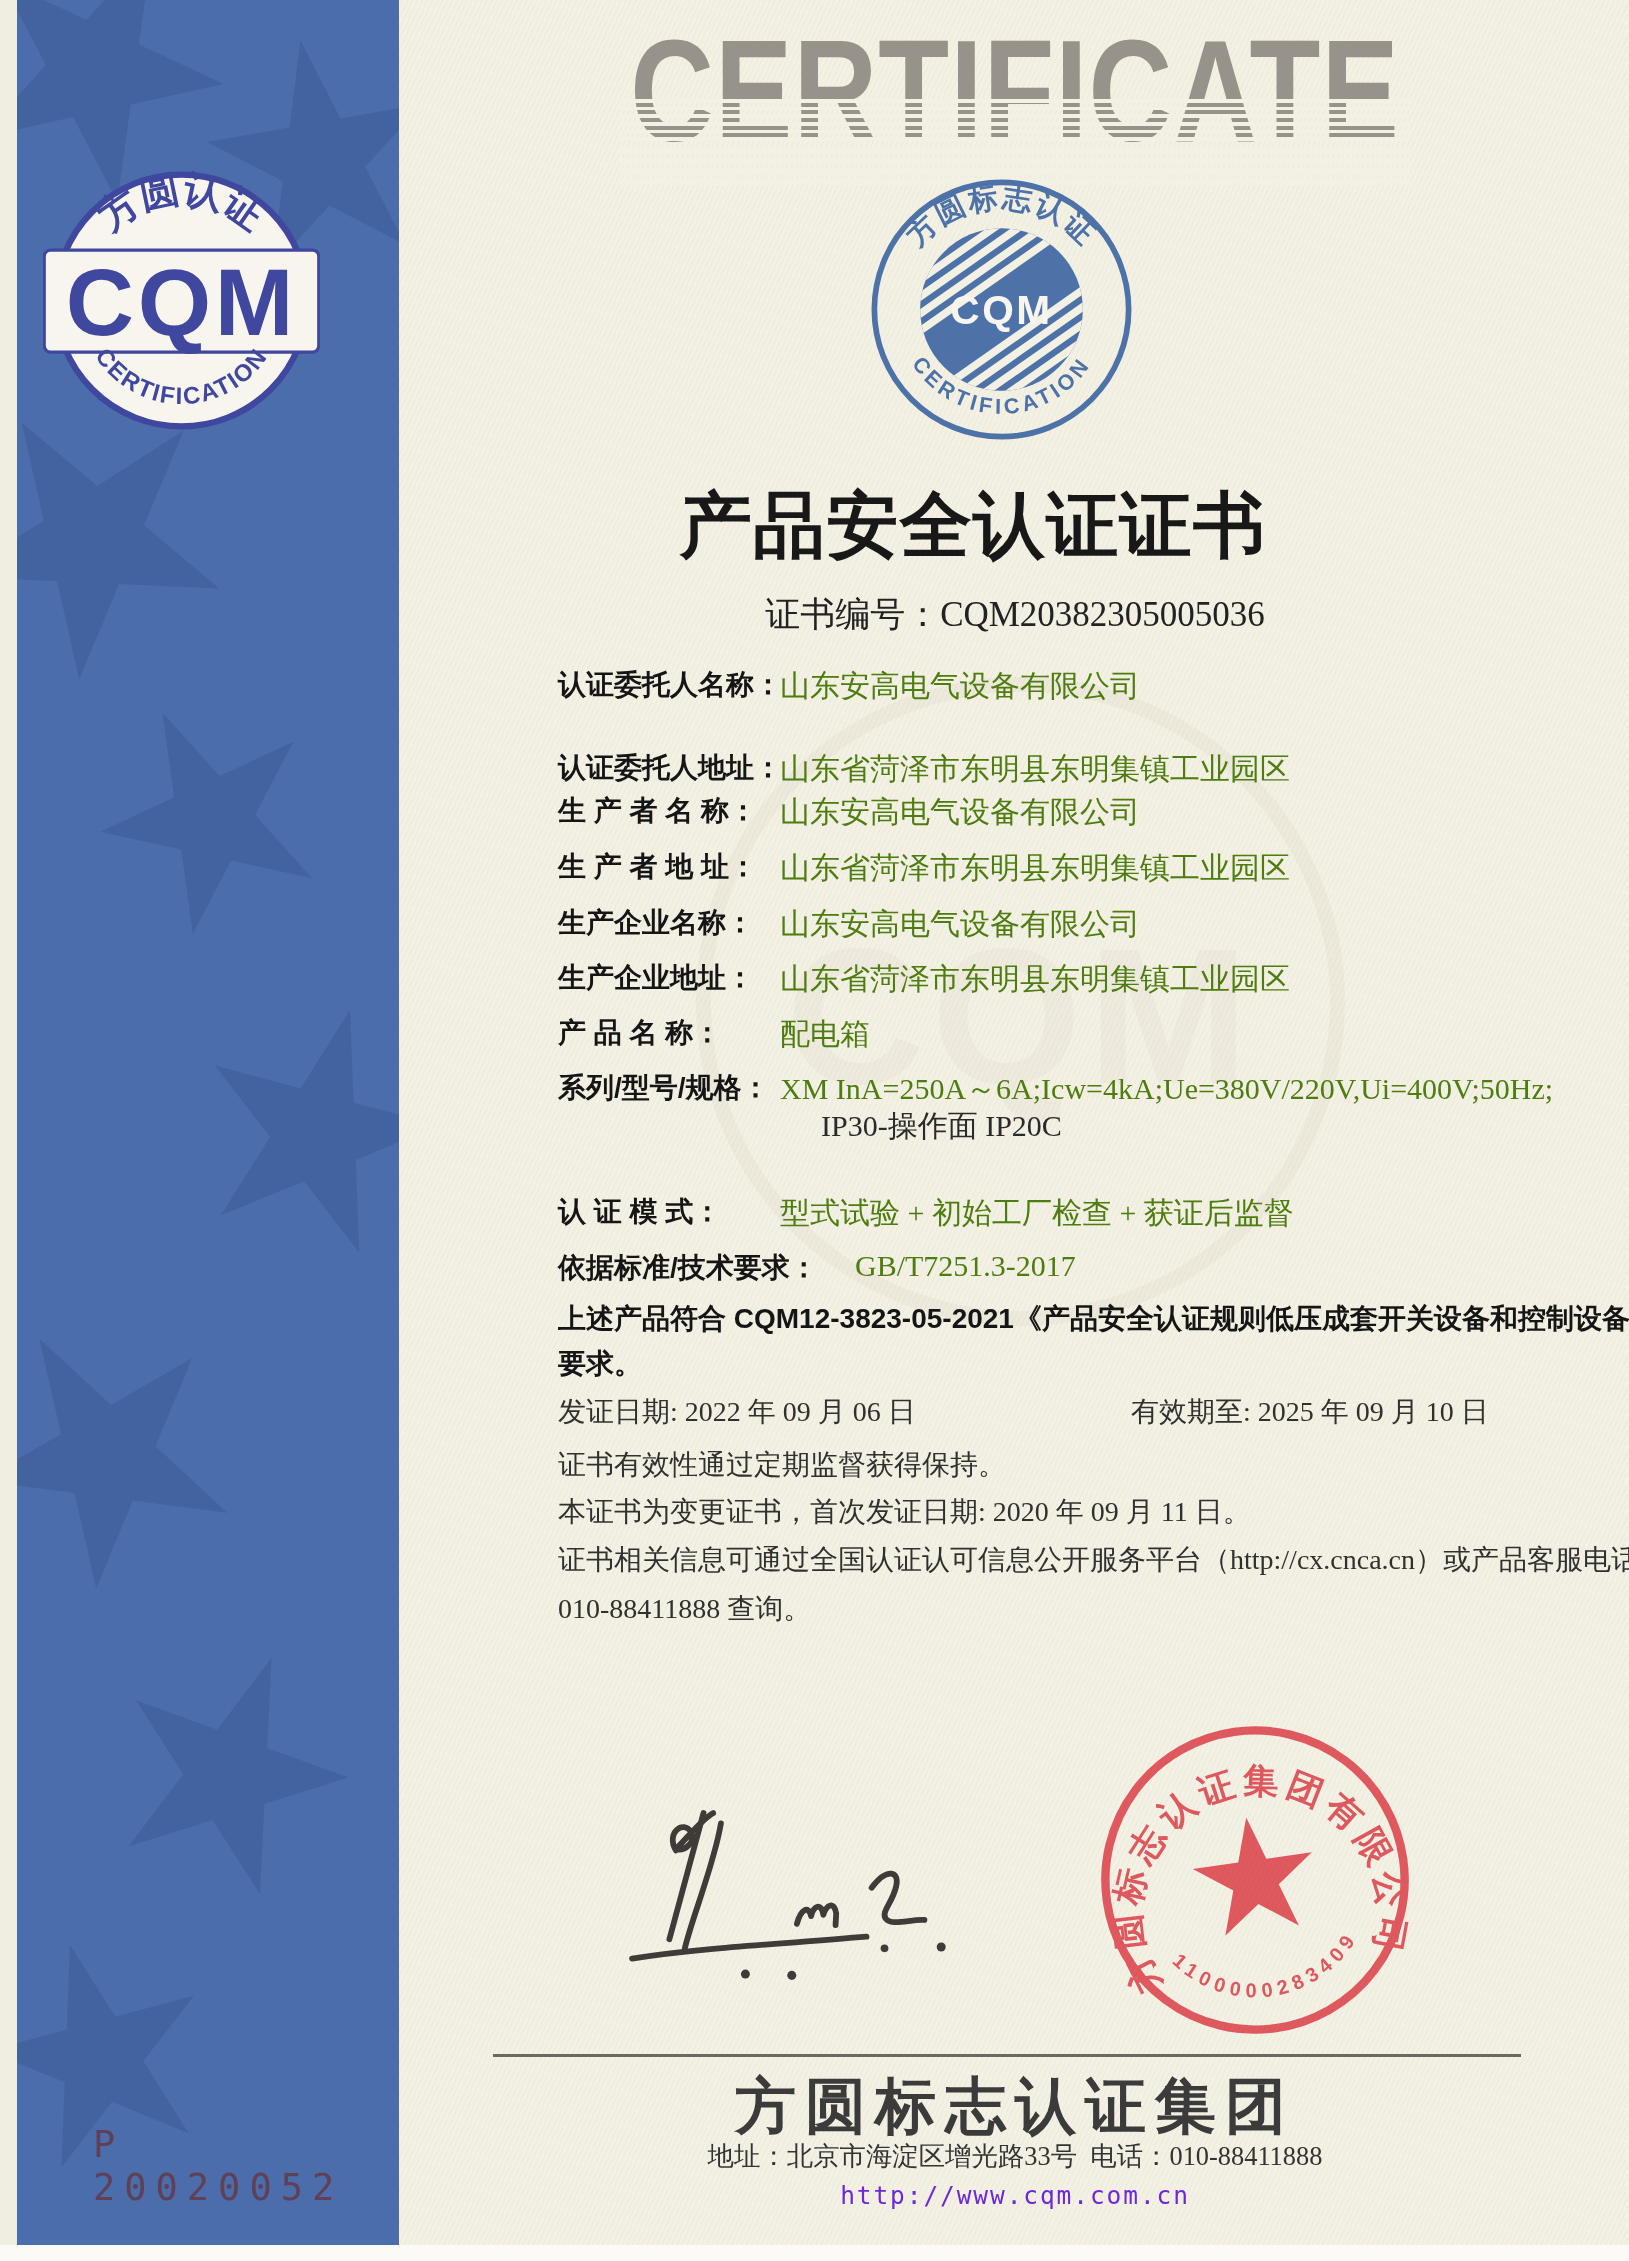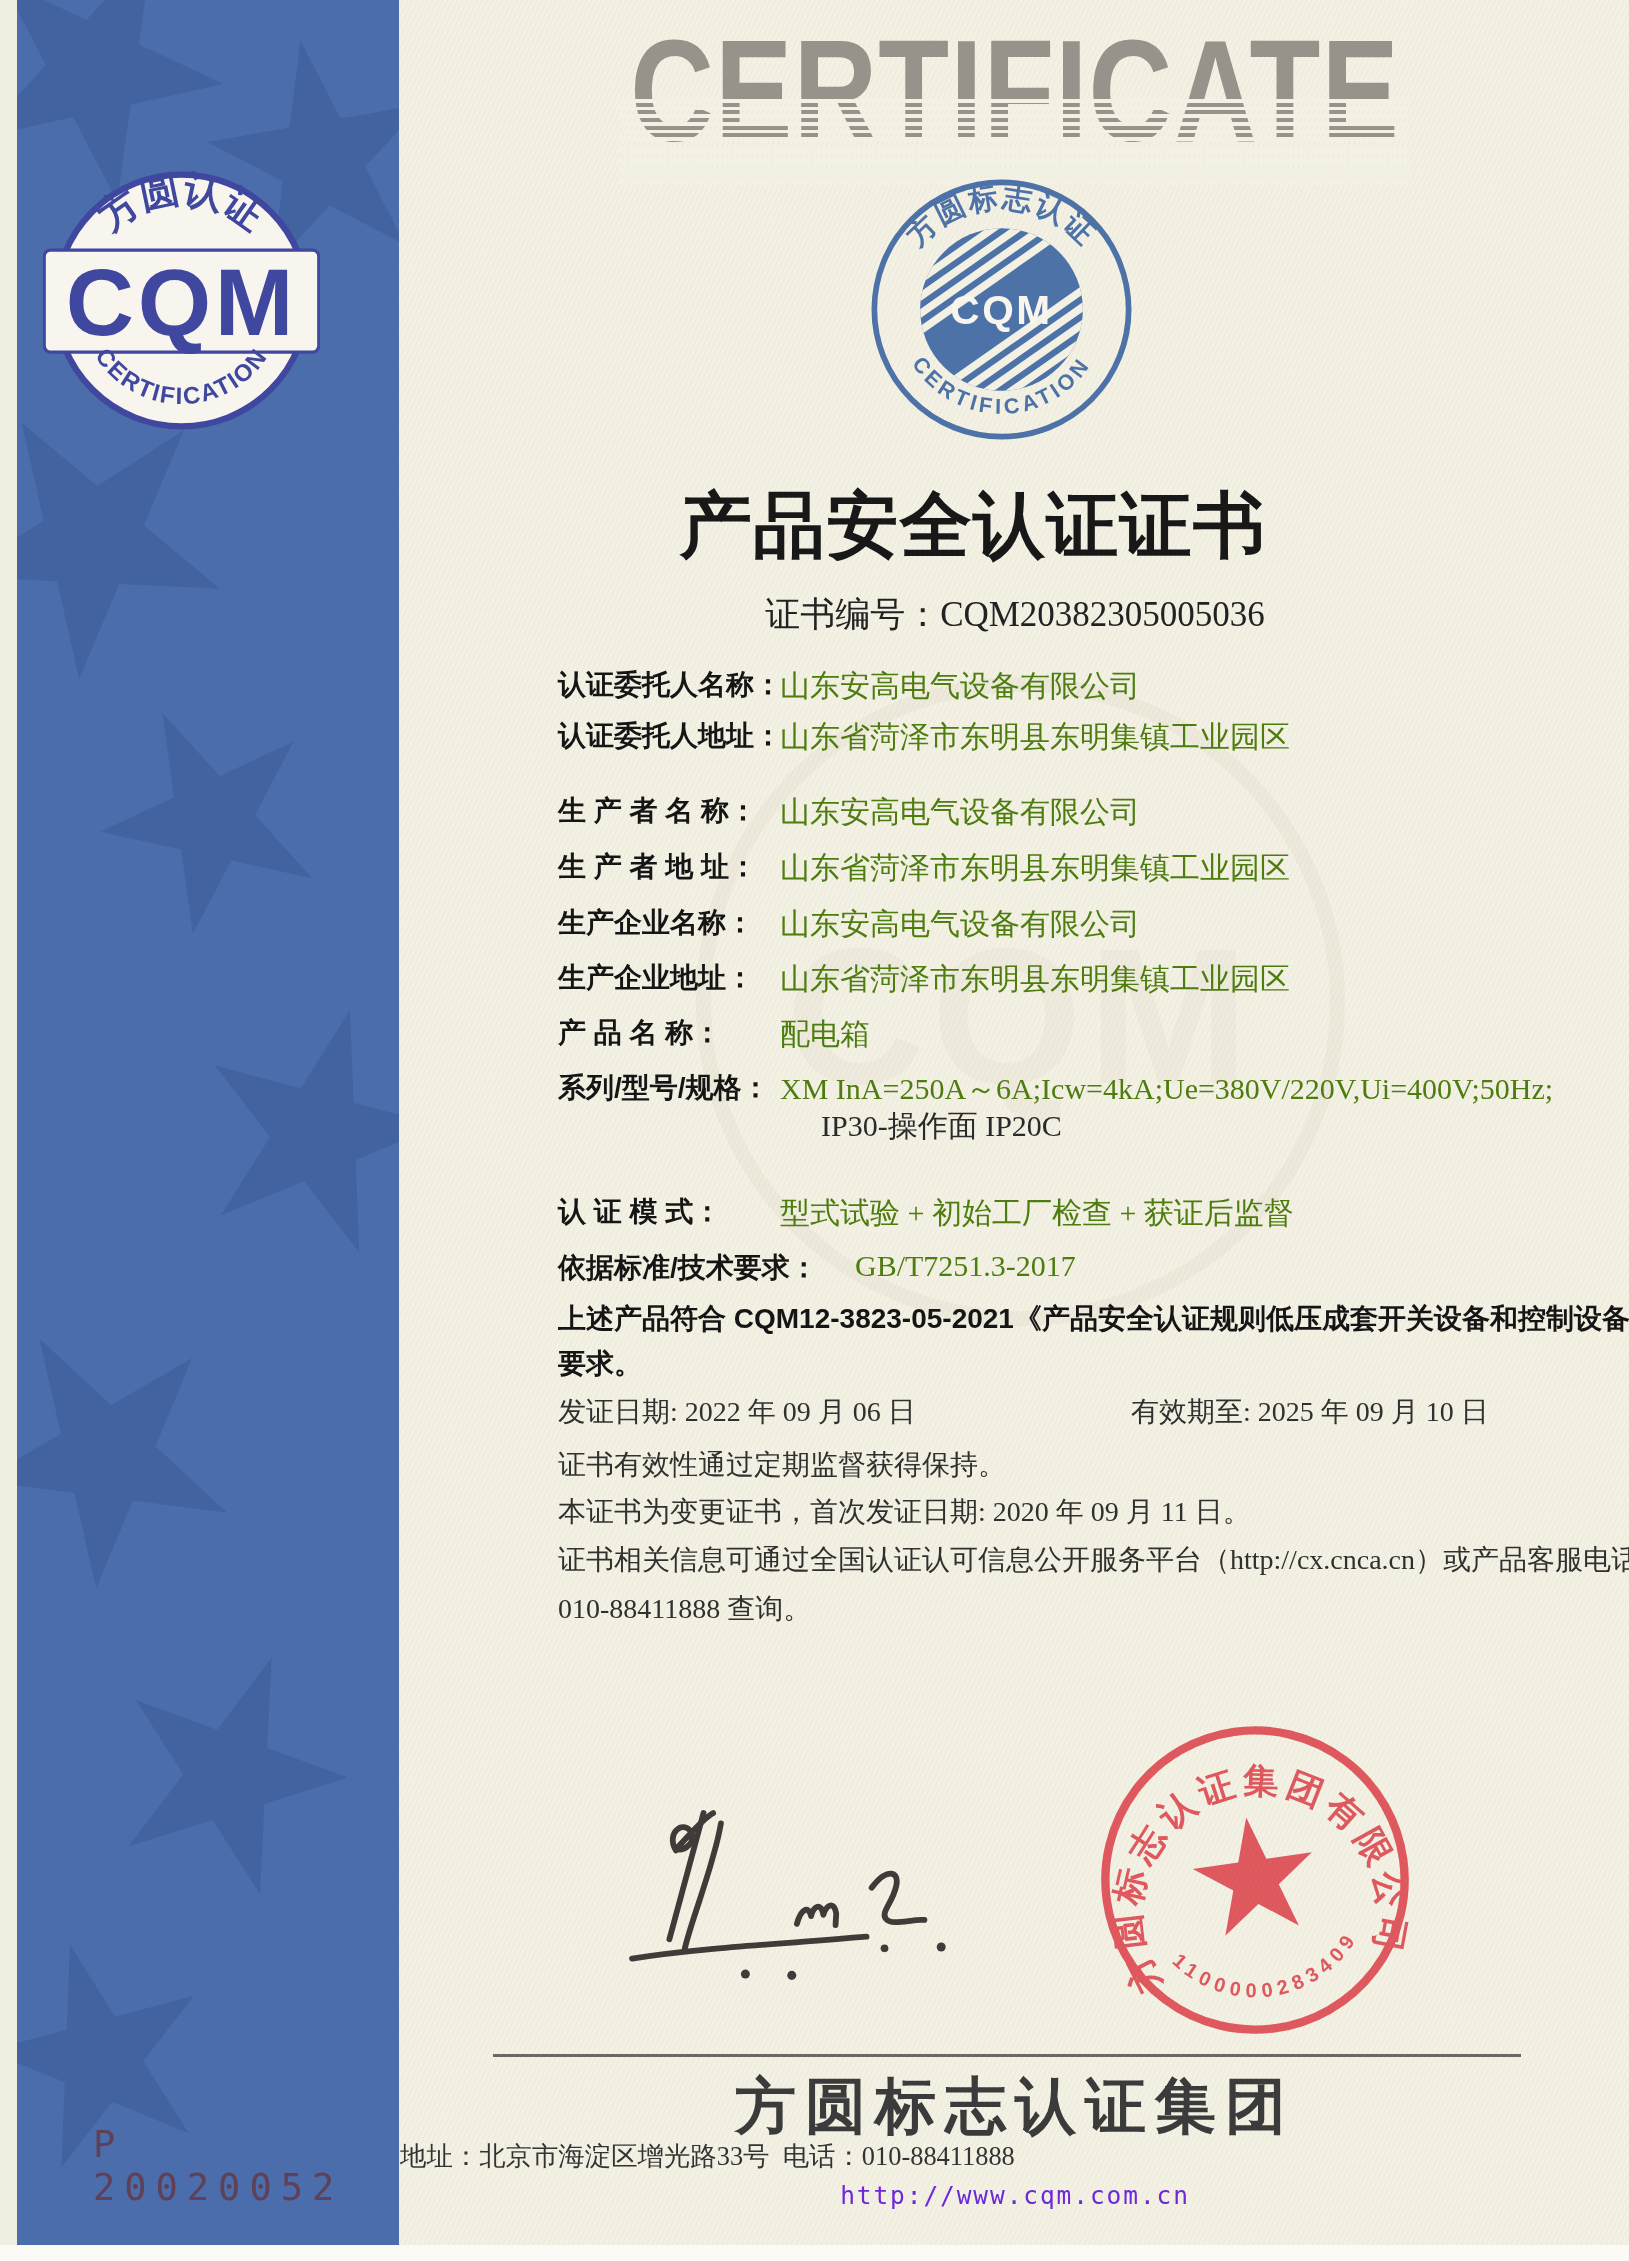--- a/index.html
+++ b/index.html
@@ -95,21 +95,21 @@
   
   .stamp{position:absolute;left:1097px;top:1722px;width:316px;height:316px;opacity:0.88;mix-blend-mode:multiply;}
   
   .divider{position:absolute;left:493px;top:2054px;width:1028px;height:2.6px;background:#53514b;opacity:.85;}
   .footer-company{
     position:absolute;left:400px;top:2066px;width:1230px;text-align:center;
     font-size:61px;font-weight:bold;color:#3b3b3b;letter-spacing:9px;
     font-family:"Liberation Serif", serif;
   }
   .footer-address{
-    position:absolute;left:400px;top:2139px;width:1230px;text-align:left;
+    position:absolute;left:400px;top:2139px;width:1230px;text-align:center;
     font-size:26.4px;color:#333;white-space:pre;
   }
   .footer-url{
     position:absolute;left:400px;top:2181px;width:1230px;text-align:center;
     font-family:"DejaVu Sans Mono", monospace;font-size:24.5px;color:#6d28d9;letter-spacing:1.9px;
   }
   .bottom-band{position:absolute;left:0;top:2245px;width:1630px;height:16px;background:#fbfaf6;}
   svg text{font-family:"Liberation Sans", sans-serif;}
 </style>
 </head>
@@ -197,21 +197,21 @@
 
   <div class="doc-title">产品安全认证证书</div>
   <div class="cert-no">
     <span>证书编号：</span><span class="num">CQM20382305005036</span>
   </div>
 
   <div class="frow" style="top:666px;">
     <span class="lbl">认证委托人名称：</span>
     <span class="val">山东安高电气设备有限公司</span>
   </div>
-  <div class="frow" style="top:717px;">
+  <div class="frow" style="top:749px;">
     <span class="lbl">认证委托人地址：</span>
     <span class="val">山东省菏泽市东明县东明集镇工业园区</span>
   </div>
   <div class="frow" style="top:792px;">
     <span class="lbl">生 产 者 名 称：</span>
     <span class="val">山东安高电气设备有限公司</span>
   </div>
   <div class="frow" style="top:848px;">
     <span class="lbl">生 产 者 地 址：</span>
     <span class="val">山东省菏泽市东明县东明集镇工业园区</span>

